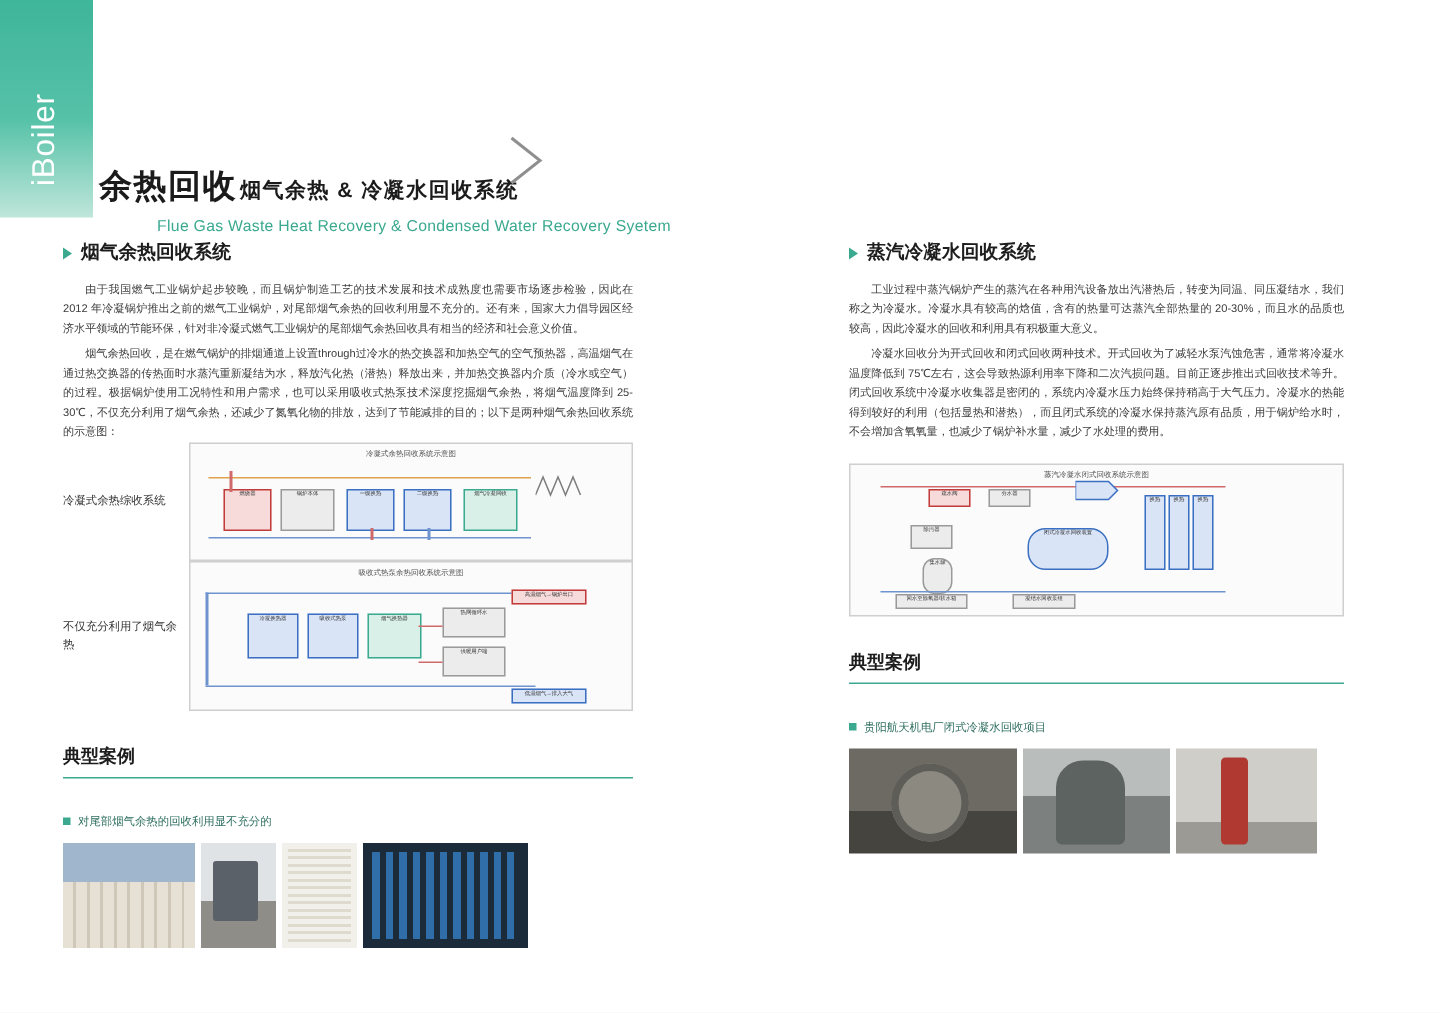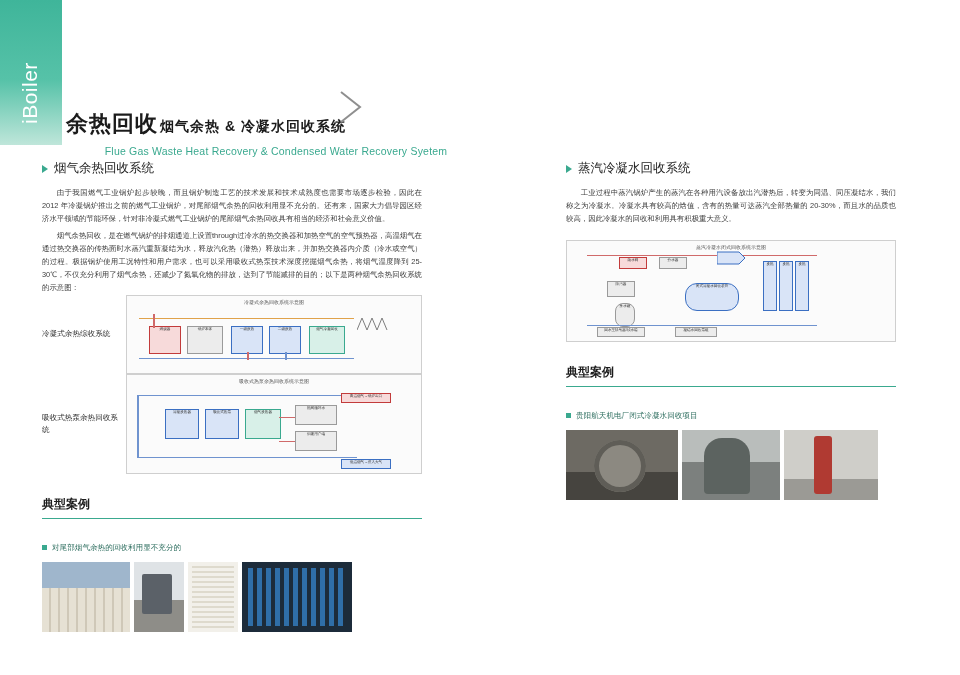--- a/index.html
+++ b/index.html
@@ -39,21 +39,21 @@
     position:absolute;left:338px;top:90px;
     width:26px;height:34px;
   }
   .chevron svg{display:block;}
   
   .col{position:absolute;top:160px;}
   .col-left{left:42px;width:380px;}
   .col-right{left:566px;width:330px;}
   .sec-title{
     display:flex;align-items:center;gap:6px;
-    font-size:12.5px;font-weight:normal;color:#1d1d1d;
+    font-size:12.5px;font-weight:bold;color:#1d1d1d;
     padding-bottom:6px;
     text-align:center;
   }
   .sec-title .tri{
     width:0;height:0;border-left:6px solid #3aa98f;
     border-top:4px solid transparent;border-bottom:4px solid transparent;
   }
   .para{
     margin-top:4px;
     font-size:7.4px;line-height:1.75;color:#3c3c3c;text-align:justify;
@@ -183,21 +183,21 @@
         <div class="ln red" style="left:26px;top:18px;width:1.5px;height:14px;"></div>
         <div class="ln red" style="left:120px;top:56px;width:1.5px;height:8px;"></div>
         <div class="ln blue" style="left:158px;top:56px;width:1.5px;height:8px;"></div>
         <svg style="position:absolute;left:230px;top:18px" width="34" height="20" viewBox="0 0 34 20">
           <polyline points="0,16 5,4 10,16 15,4 20,16 25,4 30,16" fill="none" stroke="#7d7d7d" stroke-width="1"></polyline>
         </svg>
       </div>
     </div>
 
     <div class="diagram-row">
-      <div class="diagram-label">吸收式热泵余热回收系统</div>
+      <div class="diagram-label">不仅充分利用了烟气余热</div>
       <div class="diagram-box tall">
         <div class="dtitle">吸收式热泵余热回收系统示意图</div>
         <div class="ln blue" style="left:10px;top:20px;width:220px;height:1.5px;"></div>
         <div class="ln blue" style="left:10px;top:20px;width:1.5px;height:62px;"></div>
         <div class="ln blue" style="left:10px;top:82px;width:220px;height:1.5px;"></div>
         <div class="blk blue" style="left:38px;top:34px;width:32px;height:28px;">
             <span class="t">冷凝换热器</span>
           </div>
         <div class="blk blue" style="left:78px;top:34px;width:32px;height:28px;">
             <span class="t">吸收式热泵</span>
@@ -236,20 +236,21 @@
   </div>
 
   <div class="col col-right">
 
     <div class="sec-title">
       <span class="tri"></span>
       <span>蒸汽冷凝水回收系统</span>
     </div>
 
     <div class="para">工业过程中蒸汽锅炉产生的蒸汽在各种用汽设备放出汽潜热后，转变为同温、同压凝结水，我们称之为冷凝水。冷凝水具有较高的焓值，含有的热量可达蒸汽全部热量的 20-30%，而且水的品质也较高，因此冷凝水的回收和利用具有积极重大意义。</div>
+    <div class="para">冷凝水回收分为开式回收和闭式回收两种技术。开式回收为了减轻水泵汽蚀危害，通常将冷凝水温度降低到 75℃左右，这会导致热源利用率下降和二次汽损问题。目前正逐步推出式回收技术等升。闭式回收系统中冷凝水收集器是密闭的，系统内冷凝水压力始终保持稍高于大气压力。冷凝水的热能得到较好的利用（包括显热和潜热），而且闭式系统的冷凝水保持蒸汽原有品质，用于锅炉给水时，不会增加含氧氧量，也减少了锅炉补水量，减少了水处理的费用。</div>
 
     <div class="rdiagram">
       <div class="dtitle">蒸汽冷凝水闭式回收系统示意图</div>
       <div class="ln red" style="left:20px;top:14px;width:230px;height:1.5px;"></div>
       <div class="blk" style="left:52px;top:16px;width:26px;height:10px;">
           <span class="t">疏水阀</span>
         </div>
       <div class="blk gray" style="left:92px;top:16px;width:26px;height:10px;">
           <span class="t">分水器</span>
         </div>

